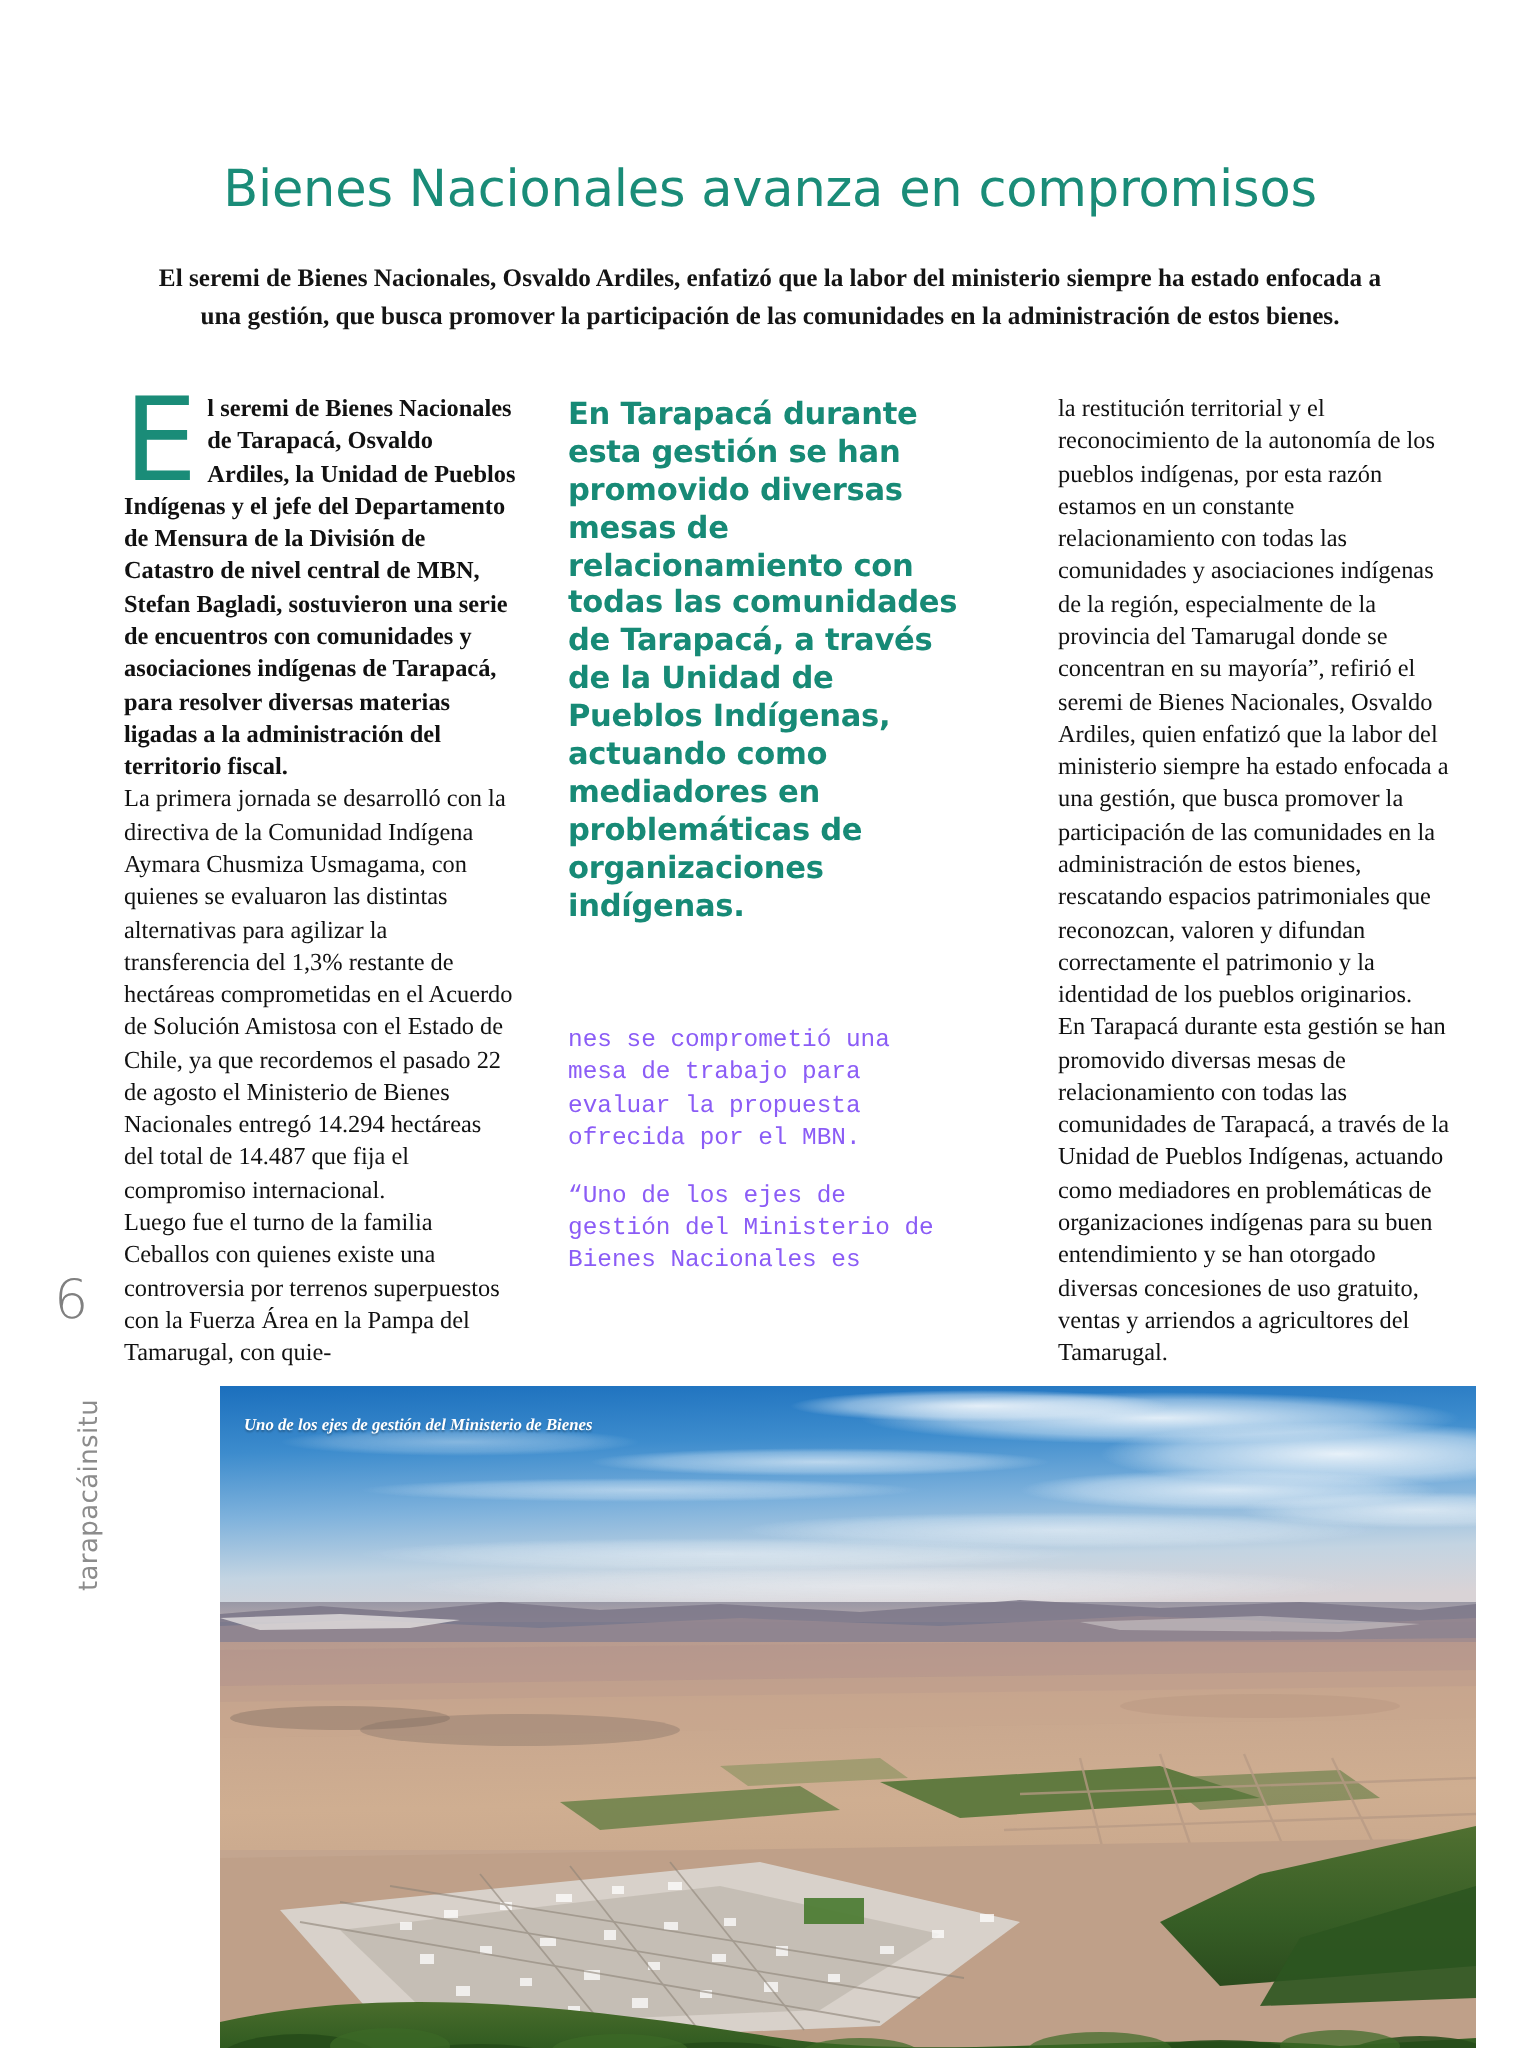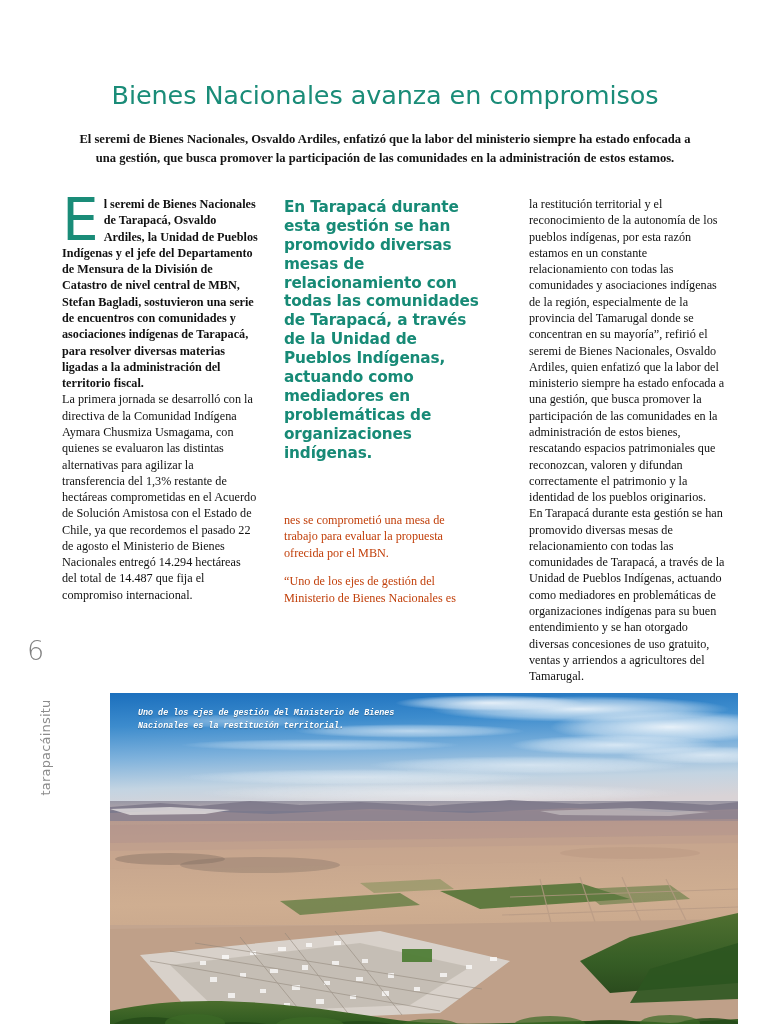--- a/index.html
+++ b/index.html
@@ -94,24 +94,24 @@
     color: #178a76;
     letter-spacing: -0.15px;
   }
 
   
   .col-2-body {
     position: absolute;
     left: 284px;
     top: 500px;
     width: 196px;
-    font-family: Liberation Serif, serif;
+    font-family: Liberation Mono, monospace;
     font-size: 12.2px;
     line-height: 1.335;
-    color: #c2410c;
+    color: #8b5cf6;
   }
 
   
   .folio {
     position: absolute;
     left: 27px;
     top: 637px;
     font-family: "DejaVu Sans", sans-serif;
     font-size: 27px;
     font-weight: 300;
@@ -141,48 +141,49 @@
     top: 677px;
     width: 628px;
     height: 347px;
     overflow: hidden;
     background: #2f7fbf;
   }
   .photo svg { display: block; width: 100%; height: 100%; }
 
   .photo-caption {
     position: absolute;
-    left: 28px;
+    left: 12px;
     top: 14px;
     width: 300px;
-    font-family: Liberation Mono, monospace;
+    font-family: Liberation Serif, serif;
     font-style: italic;
     font-weight: 700;
     font-size: 8.4px;
     line-height: 1.5;
     color: #ffffff;
     text-shadow: 0 1px 1px rgba(0,0,0,0.28);
     z-index: 3;
   }
   .photo-caption .ln { display: block; }
 </style>
 </head>
 <body>
 
 <div class="page">
 
   <h1 class="headline">
     <span class="ln">Bienes Nacionales avanza en compromisos</span>
   </h1>
 
-  <div class="standfirst">El seremi de Bienes Nacionales, Osvaldo Ardiles, enfatizó que la labor del ministerio siempre ha estado enfocada a una gestión, que busca promover la participación de las comunidades en la administración de estos estamos.</div>
+  <div class="standfirst">El seremi de Bienes Nacionales, Osvaldo Ardiles, enfatizó que la labor del ministerio siempre ha estado enfocada a una gestión, que busca promover la participación de las comunidades en la administración de estos bienes.</div>
 
   <div class="col col-1">
     <p class="lead-par"><span class="dropcap">E</span><span>l seremi de Bienes Nacionales de Tarapacá, Osvaldo Ardiles, la Unidad de Pueblos Indígenas y el jefe del Departamento de Mensura de la División de Catastro de nivel central de MBN, Stefan Bagladi, sostuvieron una serie de encuentros con comunidades y asociaciones indígenas de Tarapacá, para resolver diversas materias ligadas a la administración del territorio fiscal.</span></p>
     <p>La primera jornada se desarrolló con la directiva de la Comunidad Indígena Aymara Chusmiza Usmagama, con quienes se evaluaron las distintas alternativas para agilizar la transferencia del 1,3% restante de hectáreas comprometidas en el Acuerdo de Solución Amistosa con el Estado de Chile, ya que recordemos el pasado 22 de agosto el Ministerio de Bienes Nacionales entregó 14.294 hectáreas del total de 14.487 que fija el compromiso internacional.</p>
+    <p>Luego fue el turno de la familia Ceballos con quienes existe una controversia por terrenos superpuestos con la Fuerza Área en la Pampa del Tamarugal, con quie-</p>
   </div>
 
   <div class="pullquote">En Tarapacá durante esta gestión se han promovido diversas mesas de relacionamiento con todas las comunidades de Tarapacá, a través de la Unidad de Pueblos Indígenas, actuando como mediadores en problemáticas de organizaciones indígenas.</div>
 
   <div class="col-2-body">
     <p>nes se comprometió una mesa de trabajo para evaluar la propuesta ofrecida por el MBN.</p>
     <p>“Uno de los ejes de gestión del Ministerio de Bienes Nacionales es</p>
   </div>
 
   <div class="col col-3">
@@ -337,17 +338,16 @@
         <ellipse cx="85" cy="330" rx="30" ry="9"></ellipse>
         <ellipse cx="200" cy="332" rx="34" ry="8"></ellipse>
         <ellipse cx="320" cy="334" rx="30" ry="8"></ellipse>
         <ellipse cx="440" cy="332" rx="36" ry="9"></ellipse>
         <ellipse cx="560" cy="330" rx="30" ry="8"></ellipse>
       </g>
     </svg>
 
     <figcaption class="photo-caption">
       <span class="ln">Uno de los ejes de gestión del Ministerio de Bienes</span>
-      <span class="ln">Nacionales es la restitución territorial.</span>
     </figcaption>
   </figure>
 
 </div>
 
 </body></html>

